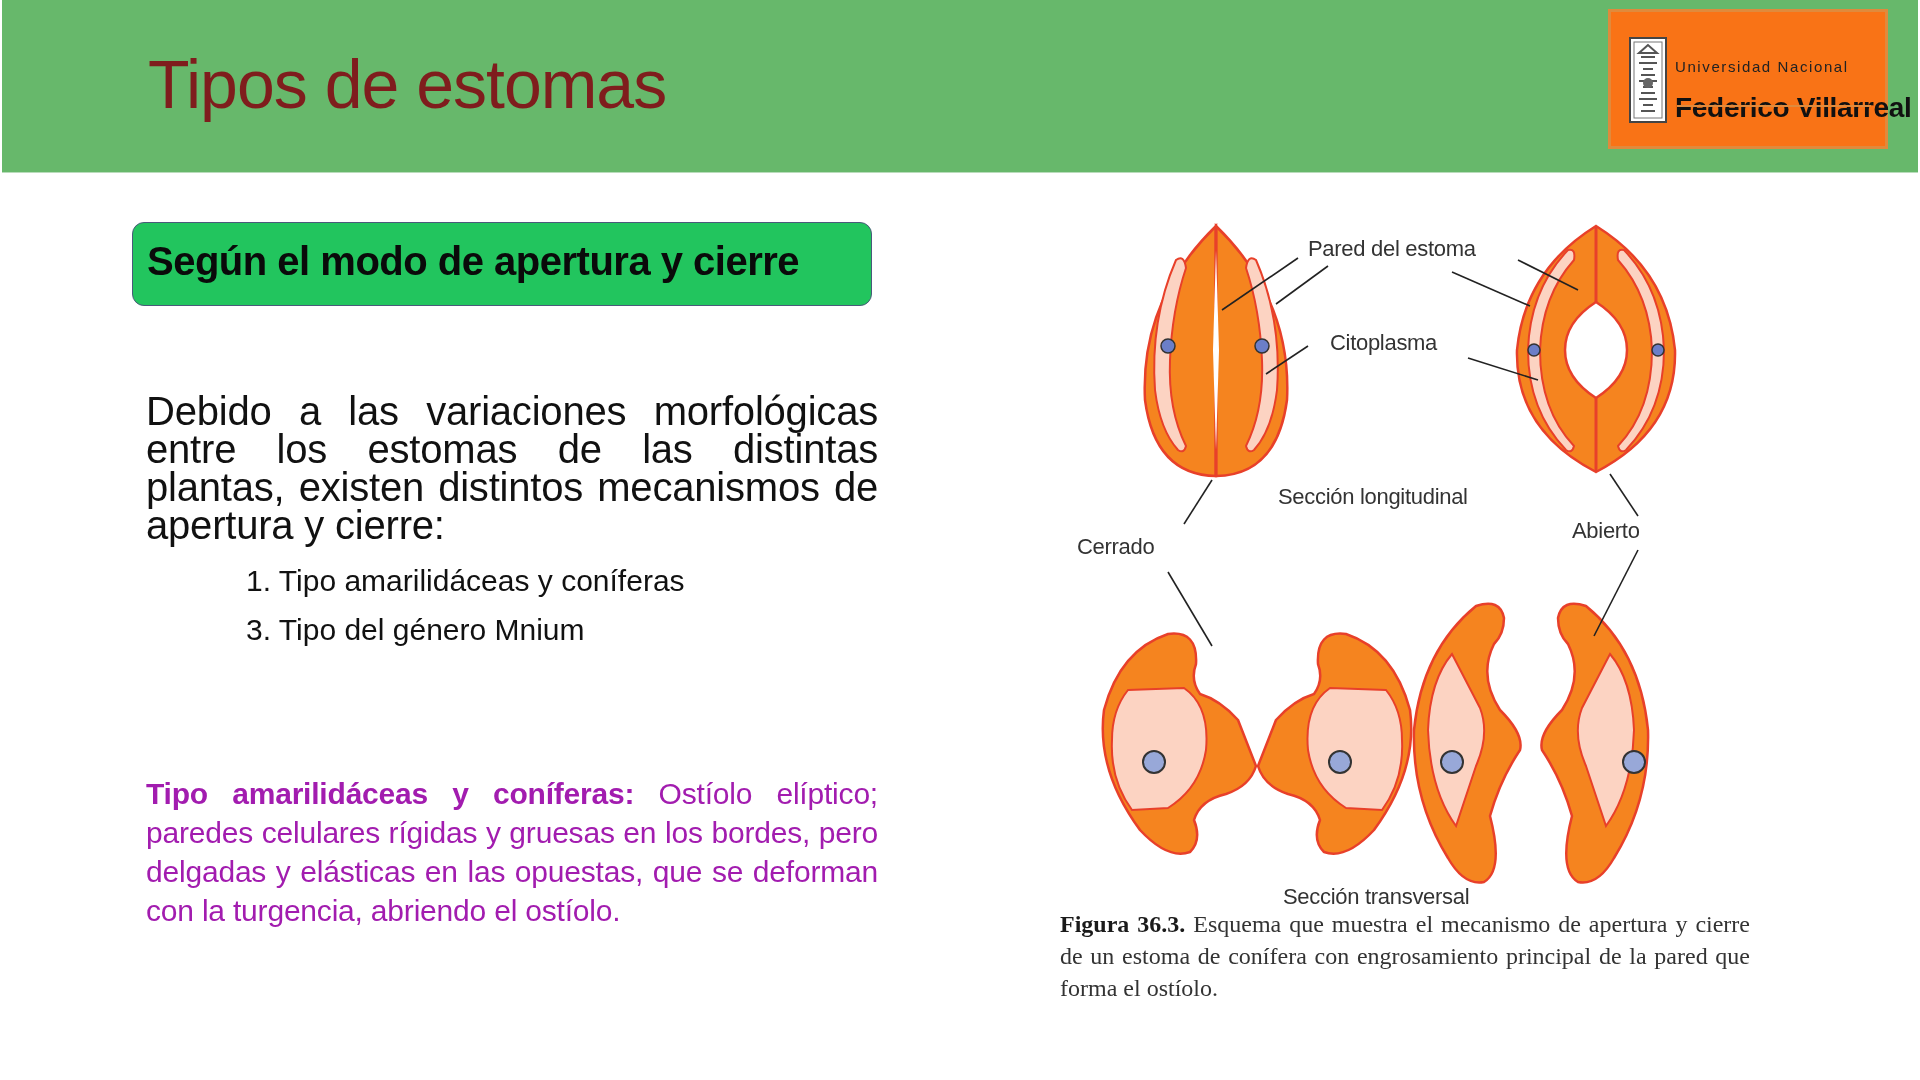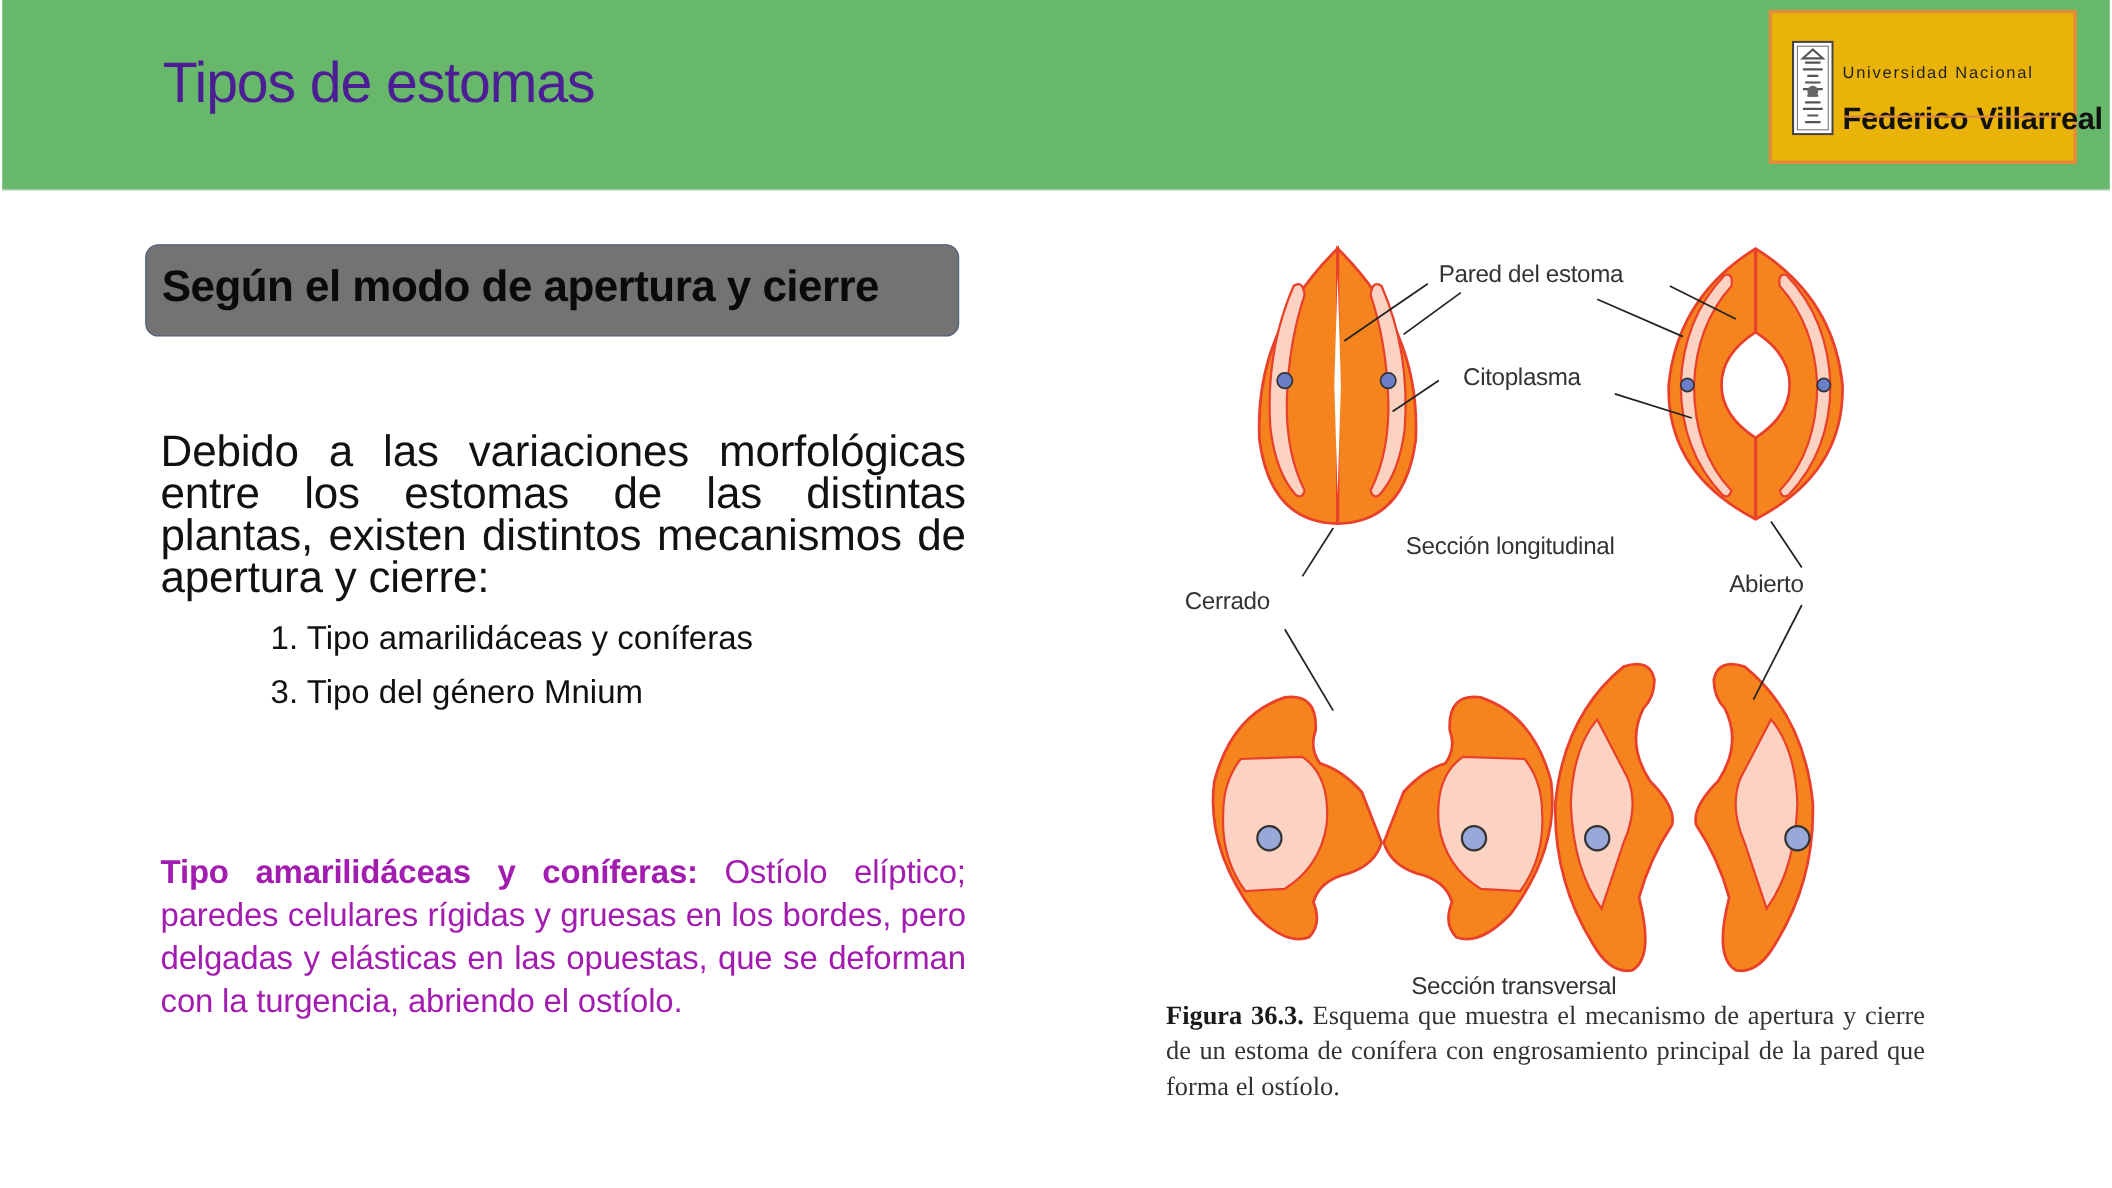--- a/index.html
+++ b/index.html
@@ -22,33 +22,33 @@
       width: 1916px;
       height: 172px;
       background: #67b86b;
       border-bottom: 1px solid #b9dcbb;
     }
     .page-title {
       position: absolute;
       left: 146px;
       top: 50px;
       font-family: "Liberation Sans", "DejaVu Sans", sans-serif;
-      font-size: 52px;
+      font-size: 68px;
       font-weight: 400;
       letter-spacing: -1px;
-      color: #4c1d95;
+      color: #7f1d1d;
       line-height: 1;
     }
     .logo-box {
       position: absolute;
       left: 1606px;
       top: 9px;
       width: 280px;
       height: 140px;
-      background: #eab308;
+      background: #f97316;
       border: 3px solid #e08a3c;
       box-sizing: border-box;
     }
     .logo-emblem {
       position: absolute;
       left: 18px;
       top: 25px;
       width: 38px;
       height: 86px;
     }
@@ -78,21 +78,21 @@
       width: 194px;
       height: 2px;
       background: #e08a3c;
     }
     .section-box {
       position: absolute;
       left: 132px;
       top: 222px;
       width: 740px;
       height: 84px;
-      background: #737373;
+      background: #22c55e;
       border: 1.5px solid #4a5a7a;
       border-radius: 12px;
       box-sizing: border-box;
     }
     .section-title {
       position: absolute;
       left: 14px;
       top: 16px;
       font-size: 40px;
       font-weight: 700;

